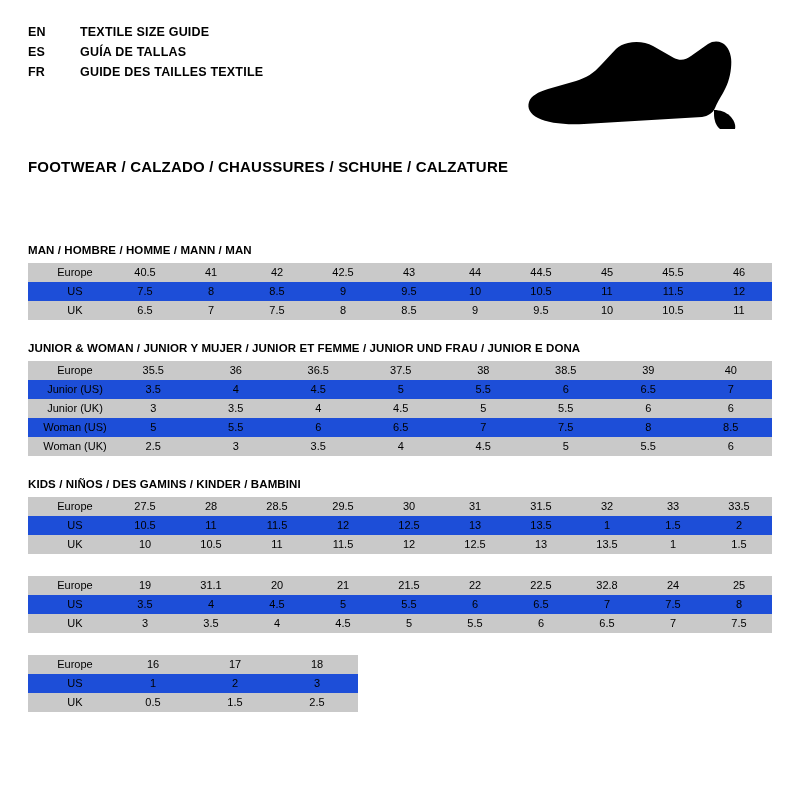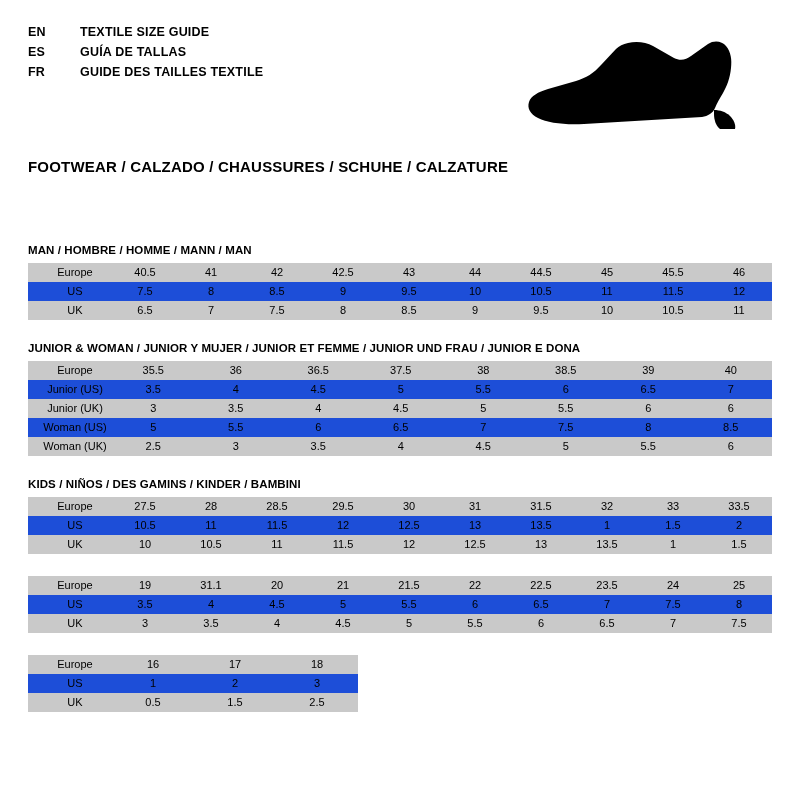--- a/index.html
+++ b/index.html
@@ -294,21 +294,21 @@
           <tbody>
             <tr class="shaded">
               <td class="rowlabel">Europe</td>
               <td>19</td>
               <td>31.1</td>
               <td>20</td>
               <td>21</td>
               <td>21.5</td>
               <td>22</td>
               <td>22.5</td>
-              <td>23.5</td>
+              <td>32.8</td>
               <td>24</td>
               <td>25</td>
             </tr>
             <tr class="plain">
               <td class="rowlabel">US</td>
               <td>3.5</td>
               <td>4</td>
               <td>4.5</td>
               <td>5</td>
               <td>5.5</td>

